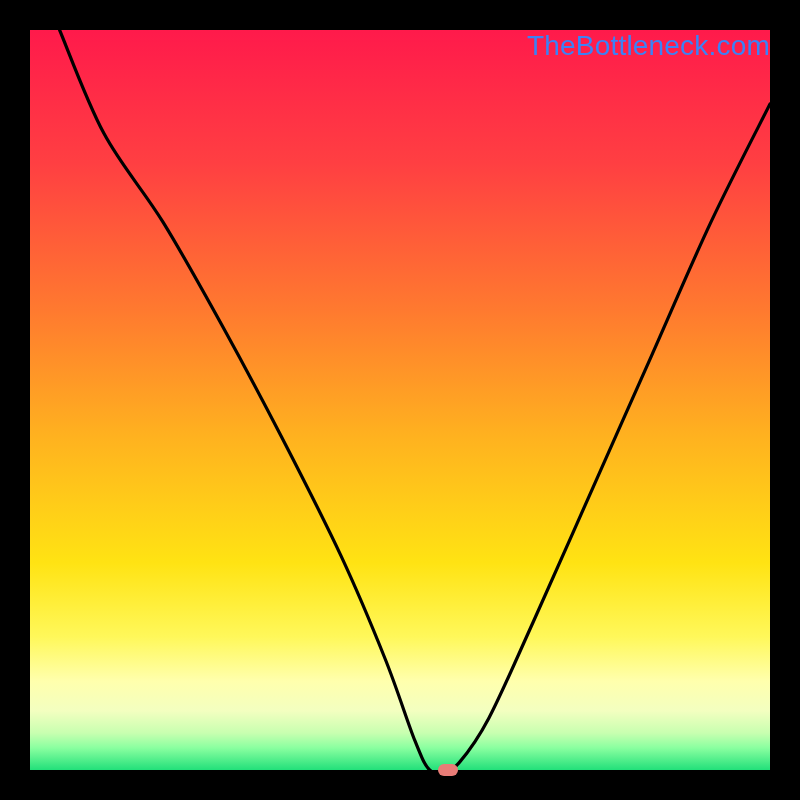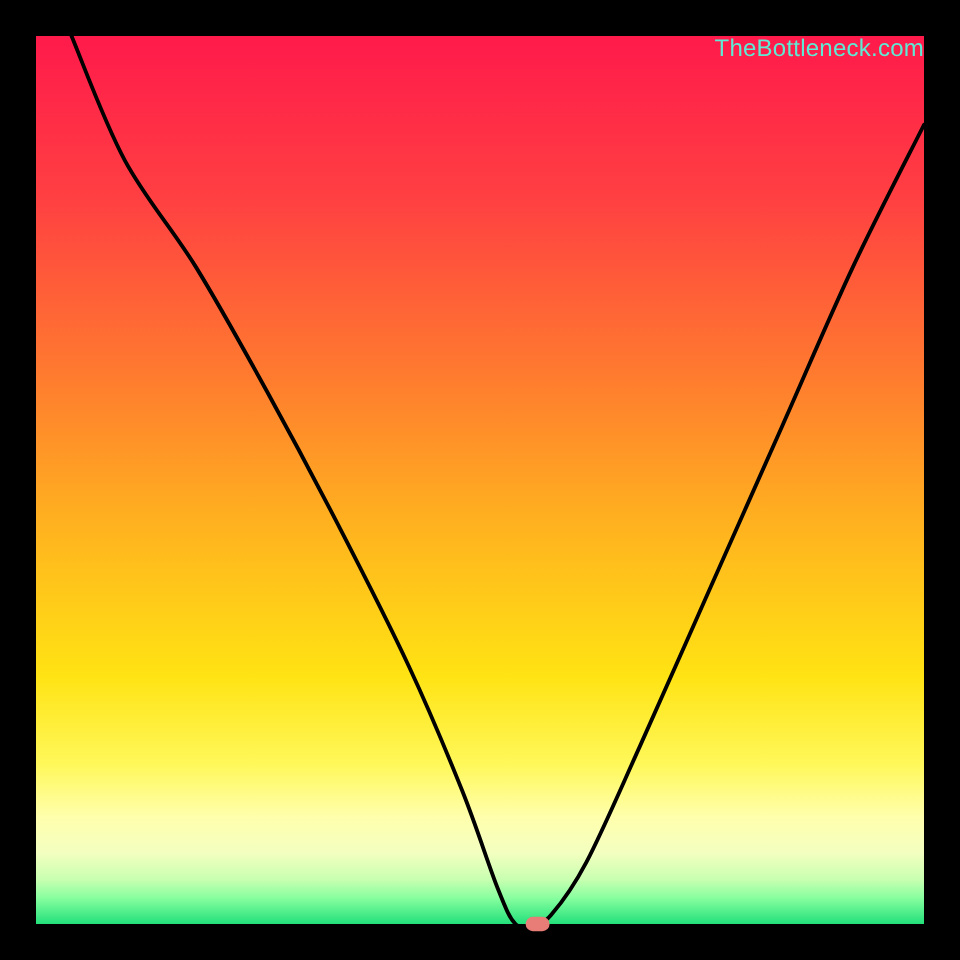--- a/index.html
+++ b/index.html
@@ -1,18 +1,18 @@
 <!DOCTYPE html>
 <html><head>
 <meta charset="utf-8">
 <style>
   html,body{margin:0;padding:0;width:800px;height:800px;overflow:hidden;background:#000;font-family:Arial,Helvetica,sans-serif}
   .frame{position:absolute;left:0;top:0;width:800px;height:800px;background:#000}
   .plot{position:absolute;left:30px;top:30px;width:740px;height:740px}
-  .watermark{position:absolute;top:30px;right:30px;color:#5eead4;font-size:20px;font-weight:500;letter-spacing:.2px}
+  .watermark{position:absolute;top:30px;right:30px;color:#3b82f6;font-size:28px;font-weight:500;letter-spacing:.2px}
   .marker{position:absolute;width:20px;height:12px;background:#e87c77;border-radius:6px;transform:translate(-50%,-50%)}
   svg{display:block}
 </style>
 </head>
 <body>
 
 <div class="frame">
   <div class="plot">
     <svg id="svg" width="740" height="740" viewBox="0 0 740 740">
       <defs>

